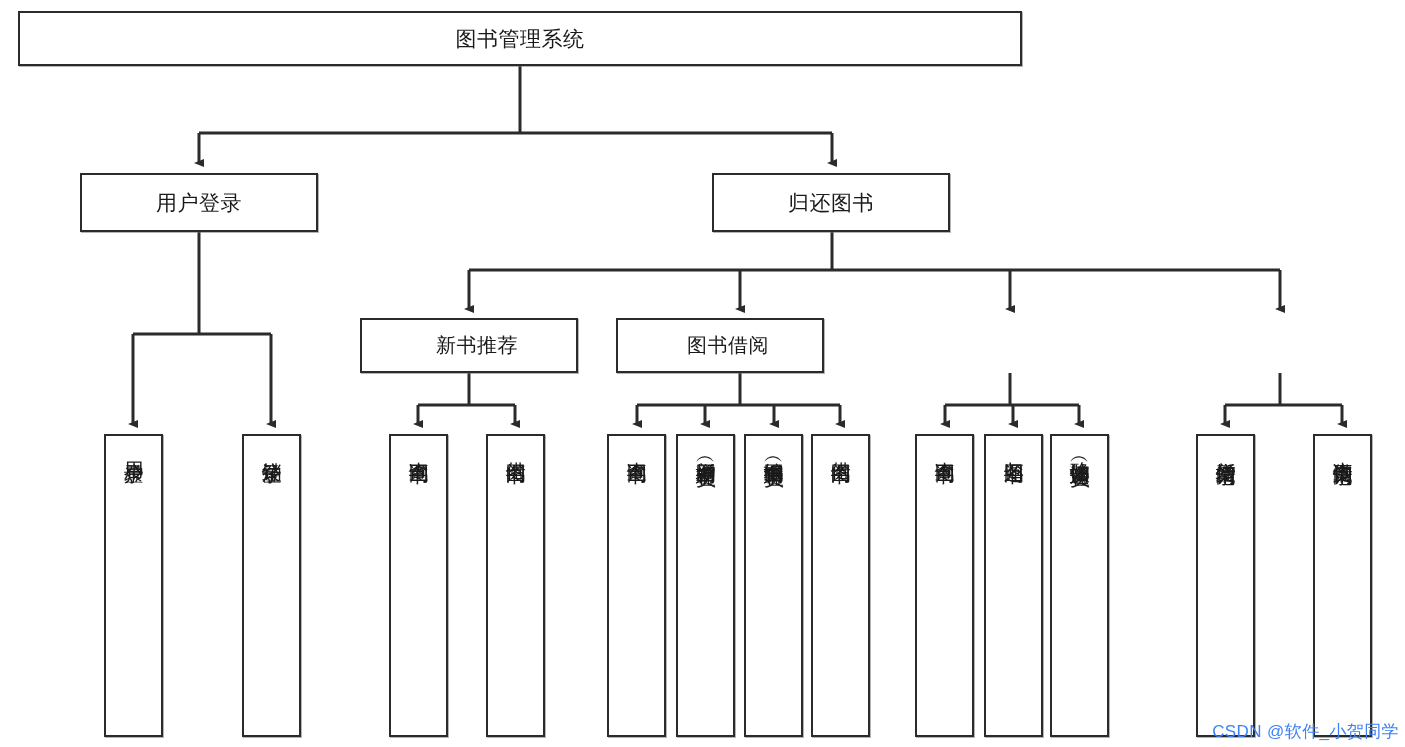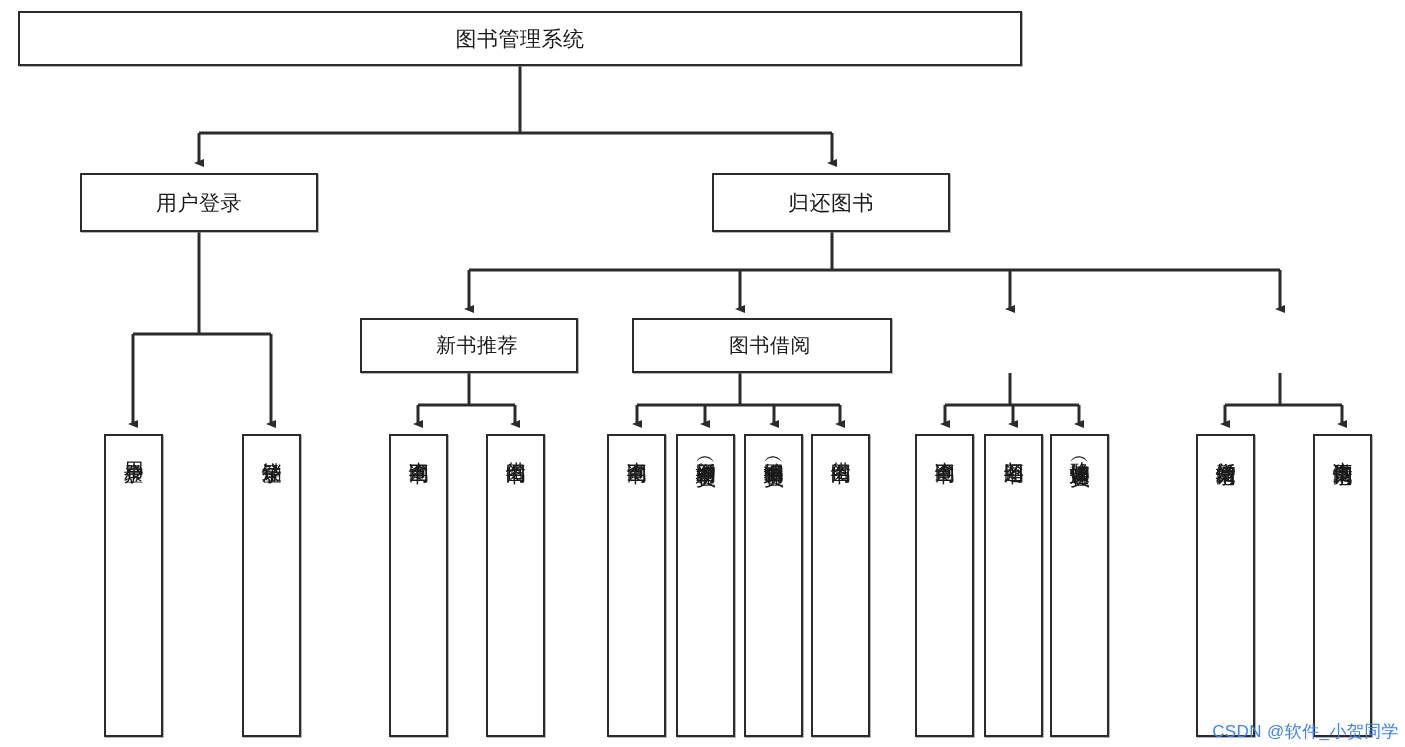--- a/index.html
+++ b/index.html
@@ -132,21 +132,21 @@
   <div class="node lvl1" style="left:80px; top:173px; width:238px; height:59px;">
     <span class="label">用户登录</span>
   </div>
   <div class="node lvl1" style="left:712px; top:173px; width:238px; height:59px;">
     <span class="label">归还图书</span>
   </div>
 
   <div class="node lvl2" style="left:360px; top:318px; width:218px; height:55px;">
     <span class="label">新书推荐</span>
   </div>
-  <div class="node lvl2" style="left:632px; top:318px; width:260px; height:55px;">
+  <div class="node lvl2" style="left:616px; top:318px; width:208px; height:55px;">
     <span class="label">图书借阅</span>
   </div>
 
   <div class="node vertical" style="left:104px; top:434px; width:59px; height:303px;">
     <span class="label">用户登录</span>
   </div>
   <div class="node vertical" style="left:242px; top:434px; width:59px; height:303px;">
     <span class="label">注销登录</span>
   </div>
 

